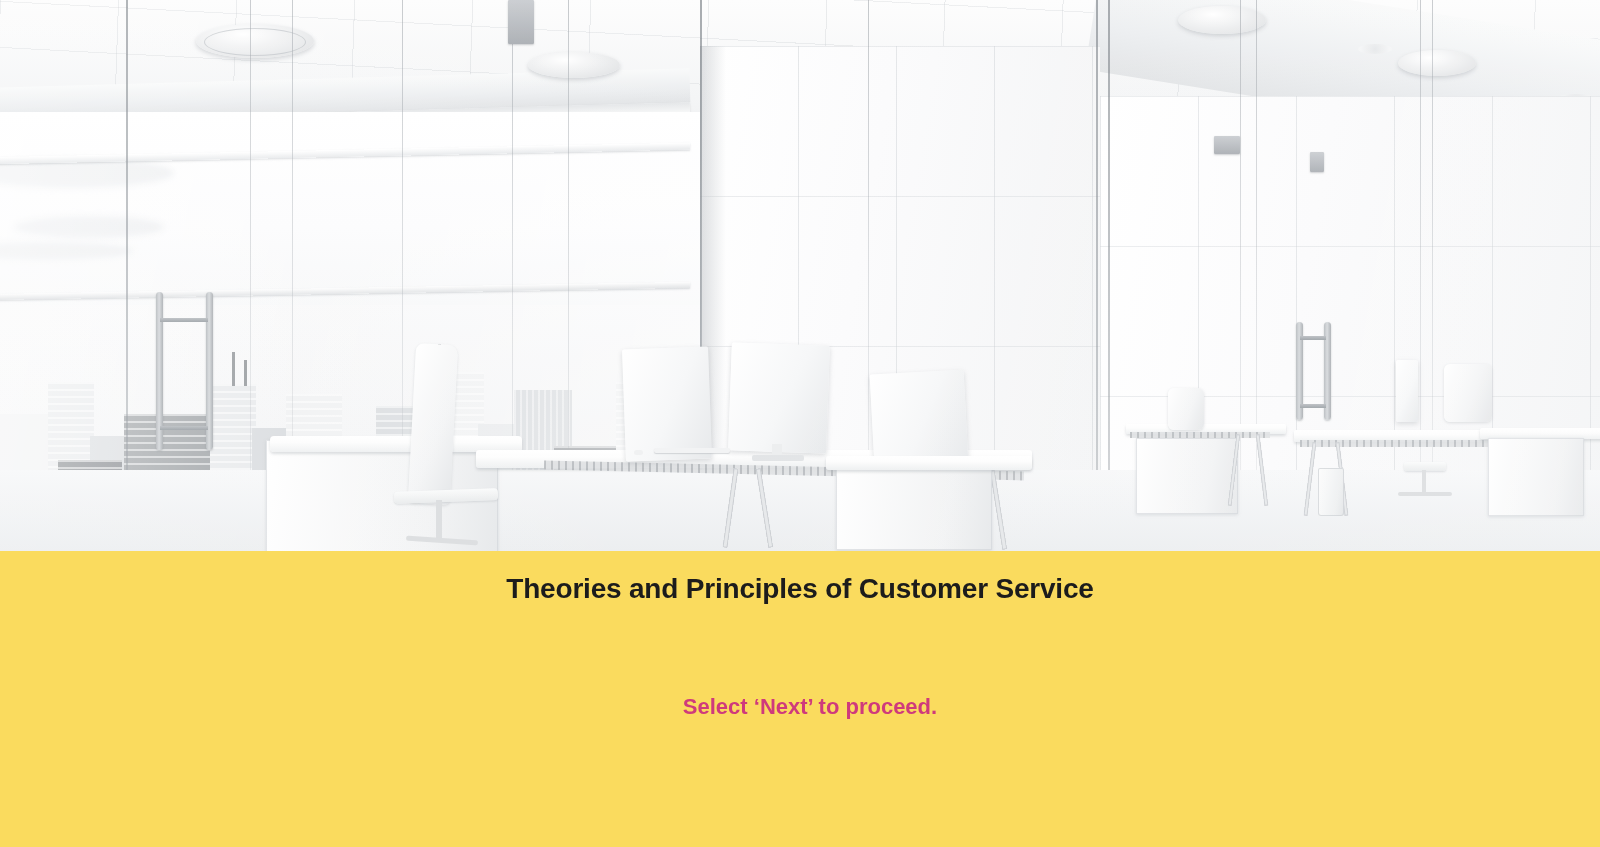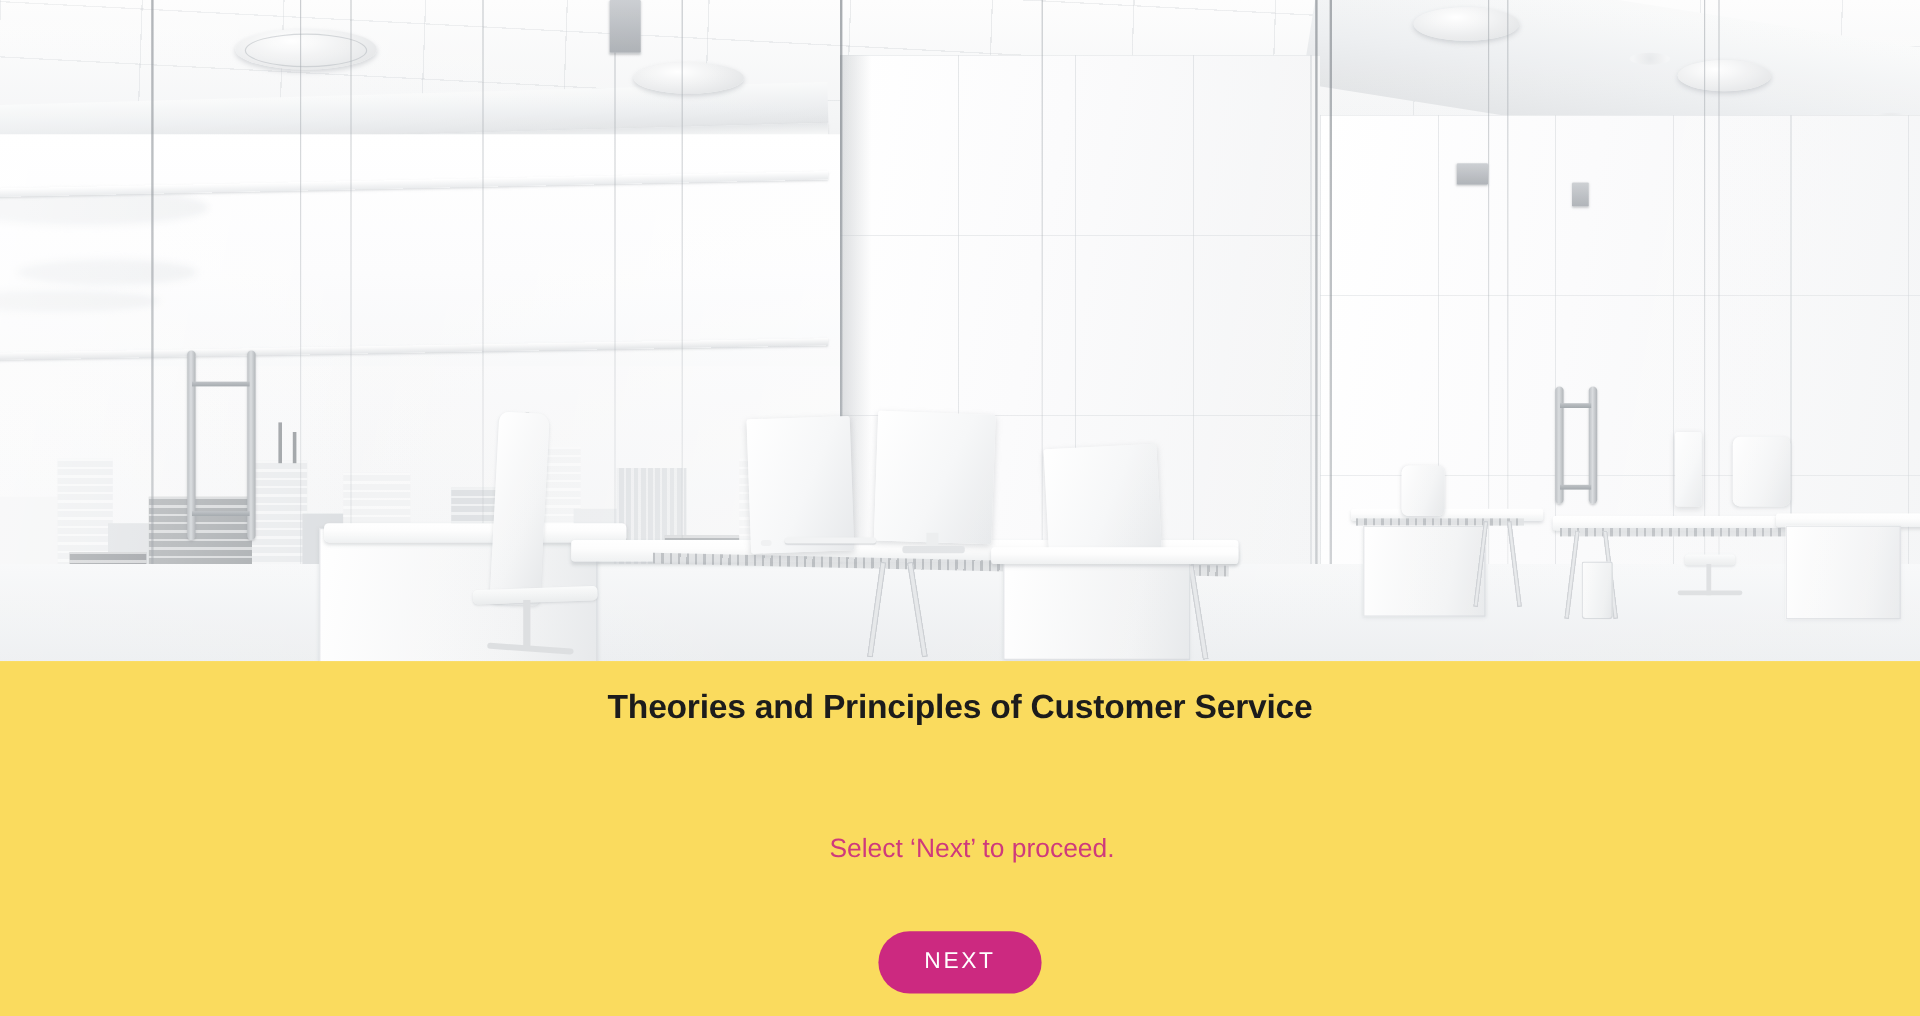--- a/index.html
+++ b/index.html
@@ -267,21 +267,21 @@
     letter-spacing: -0.2px;
     color: #1c1c1c;
     font-family: "Liberation Sans", sans-serif;
   }
   .slide-sub {
     position: absolute;
     left: 0; right: 0;
     top: 143px;
     text-align: center;
     font-size: 22px;
-    font-weight: 400;
+    font-weight: 700;
     color: #cf3a7c;
     font-family: "Liberation Sans", sans-serif;
     padding-left: 20px;
   }
   .next-wrap {
     position: absolute;
     left: 0; right: 0;
     top: 225px;
     display: flex;
     justify-content: center;
@@ -470,18 +470,15 @@
     <div class="cabinet" style="left:1488px;top:438px;width:96px;height:78px;"></div>
 
     <div class="glass-sheen" style="left:0;top:0;width:1600px;height:551px;opacity:.30;"></div>
   </div>
 
   <div class="band">
     <div class="slide-title">Theories and Principles of Customer Service</div>
 
     <div class="slide-sub">Select ‘Next’ to proceed.</div>
 
-    <div class="next-wrap">
-      <button class="next-btn" type="button">NEXT</button>
-    </div>
   </div>
 
 </div>
 
 </body></html>

